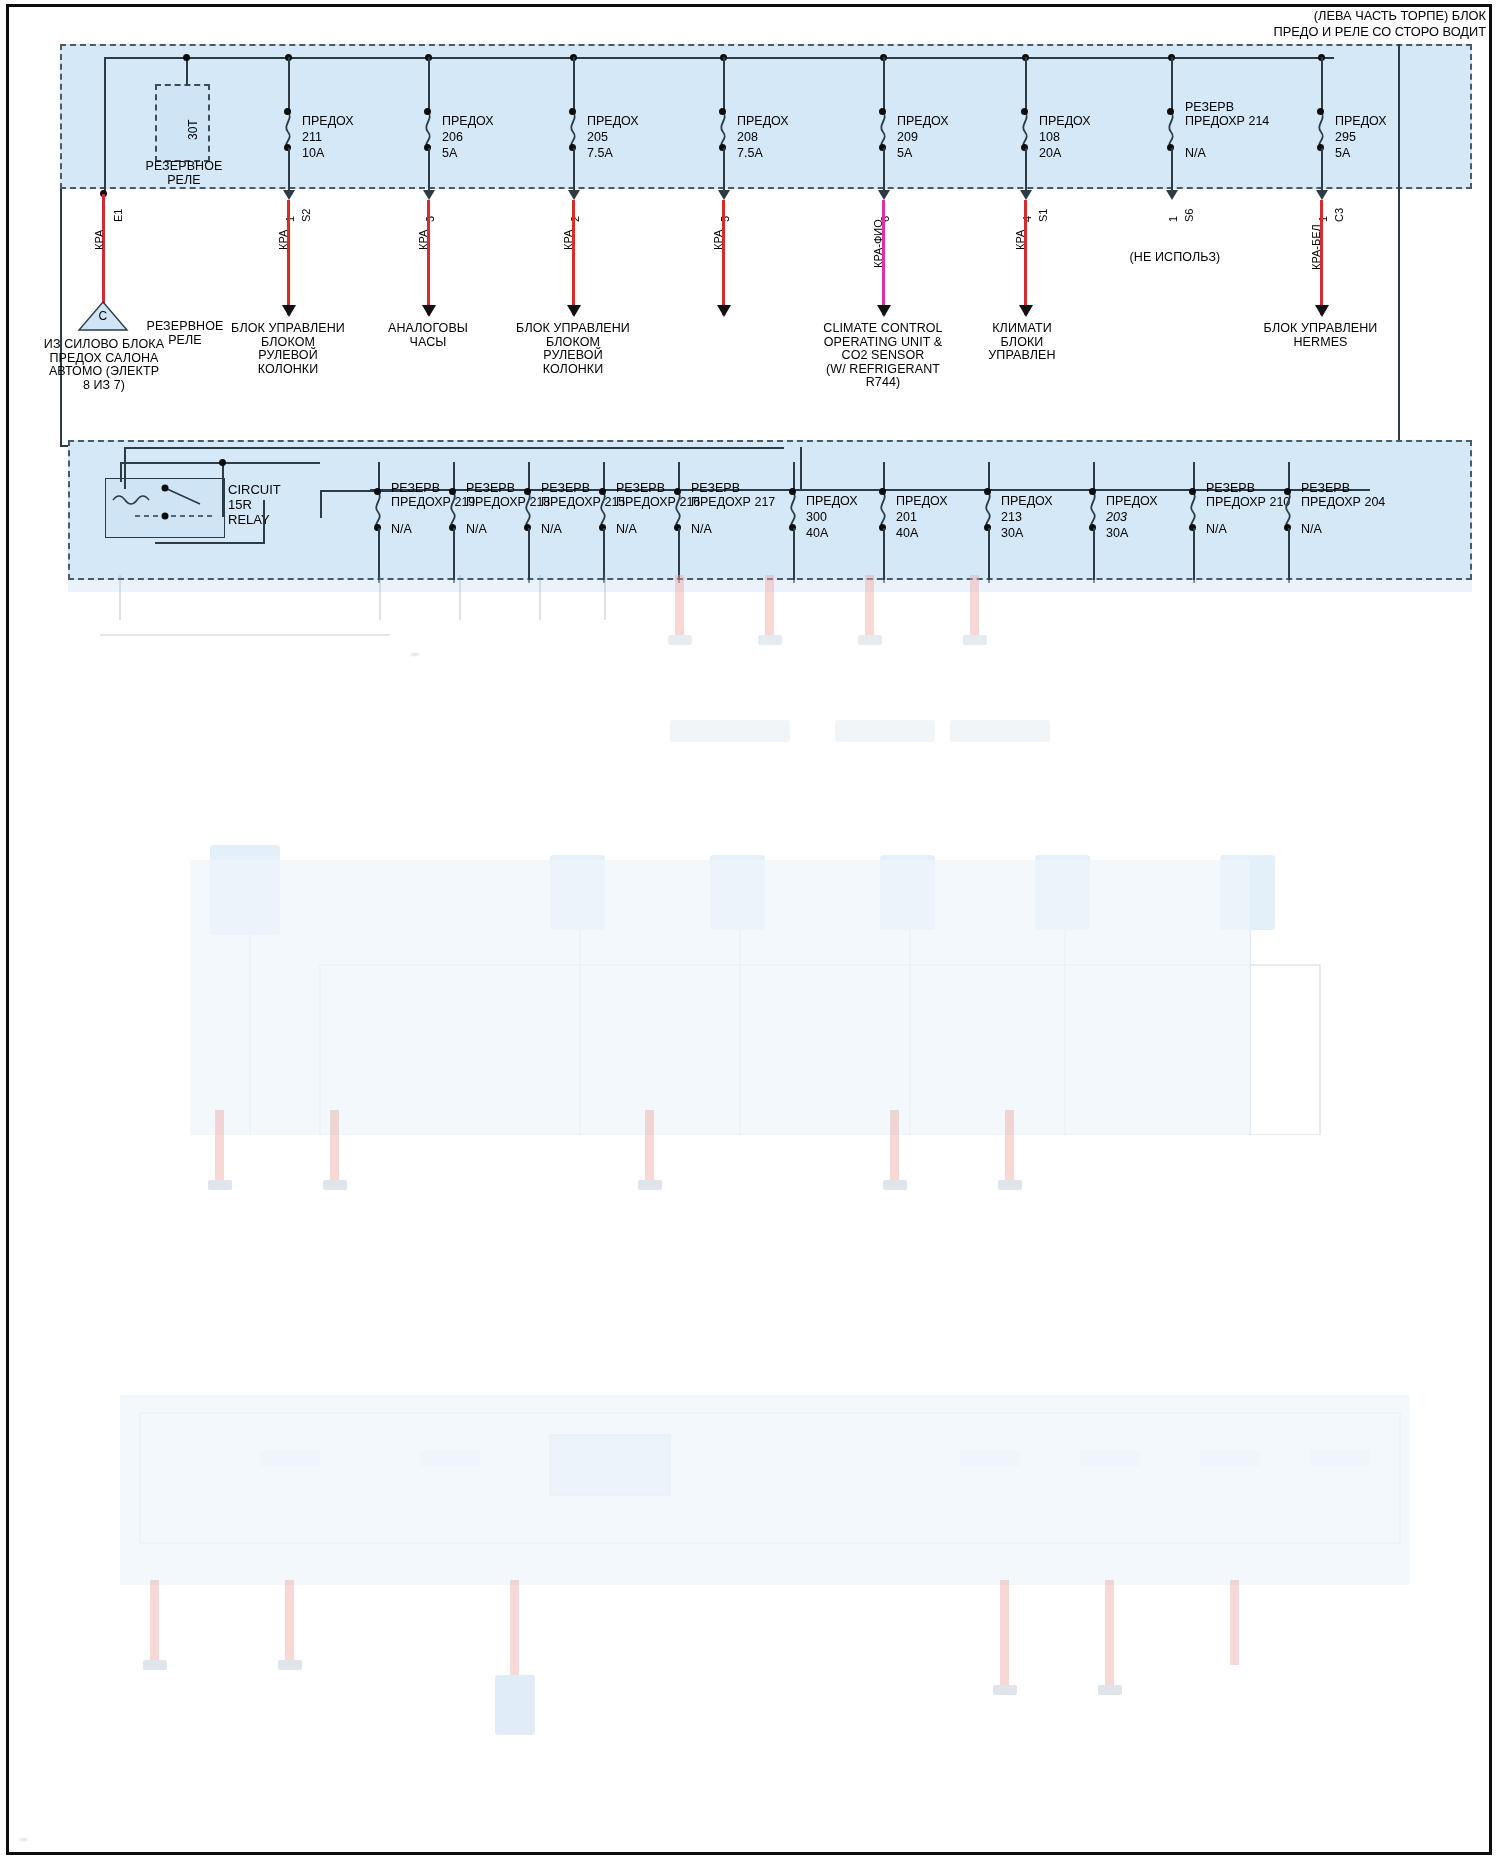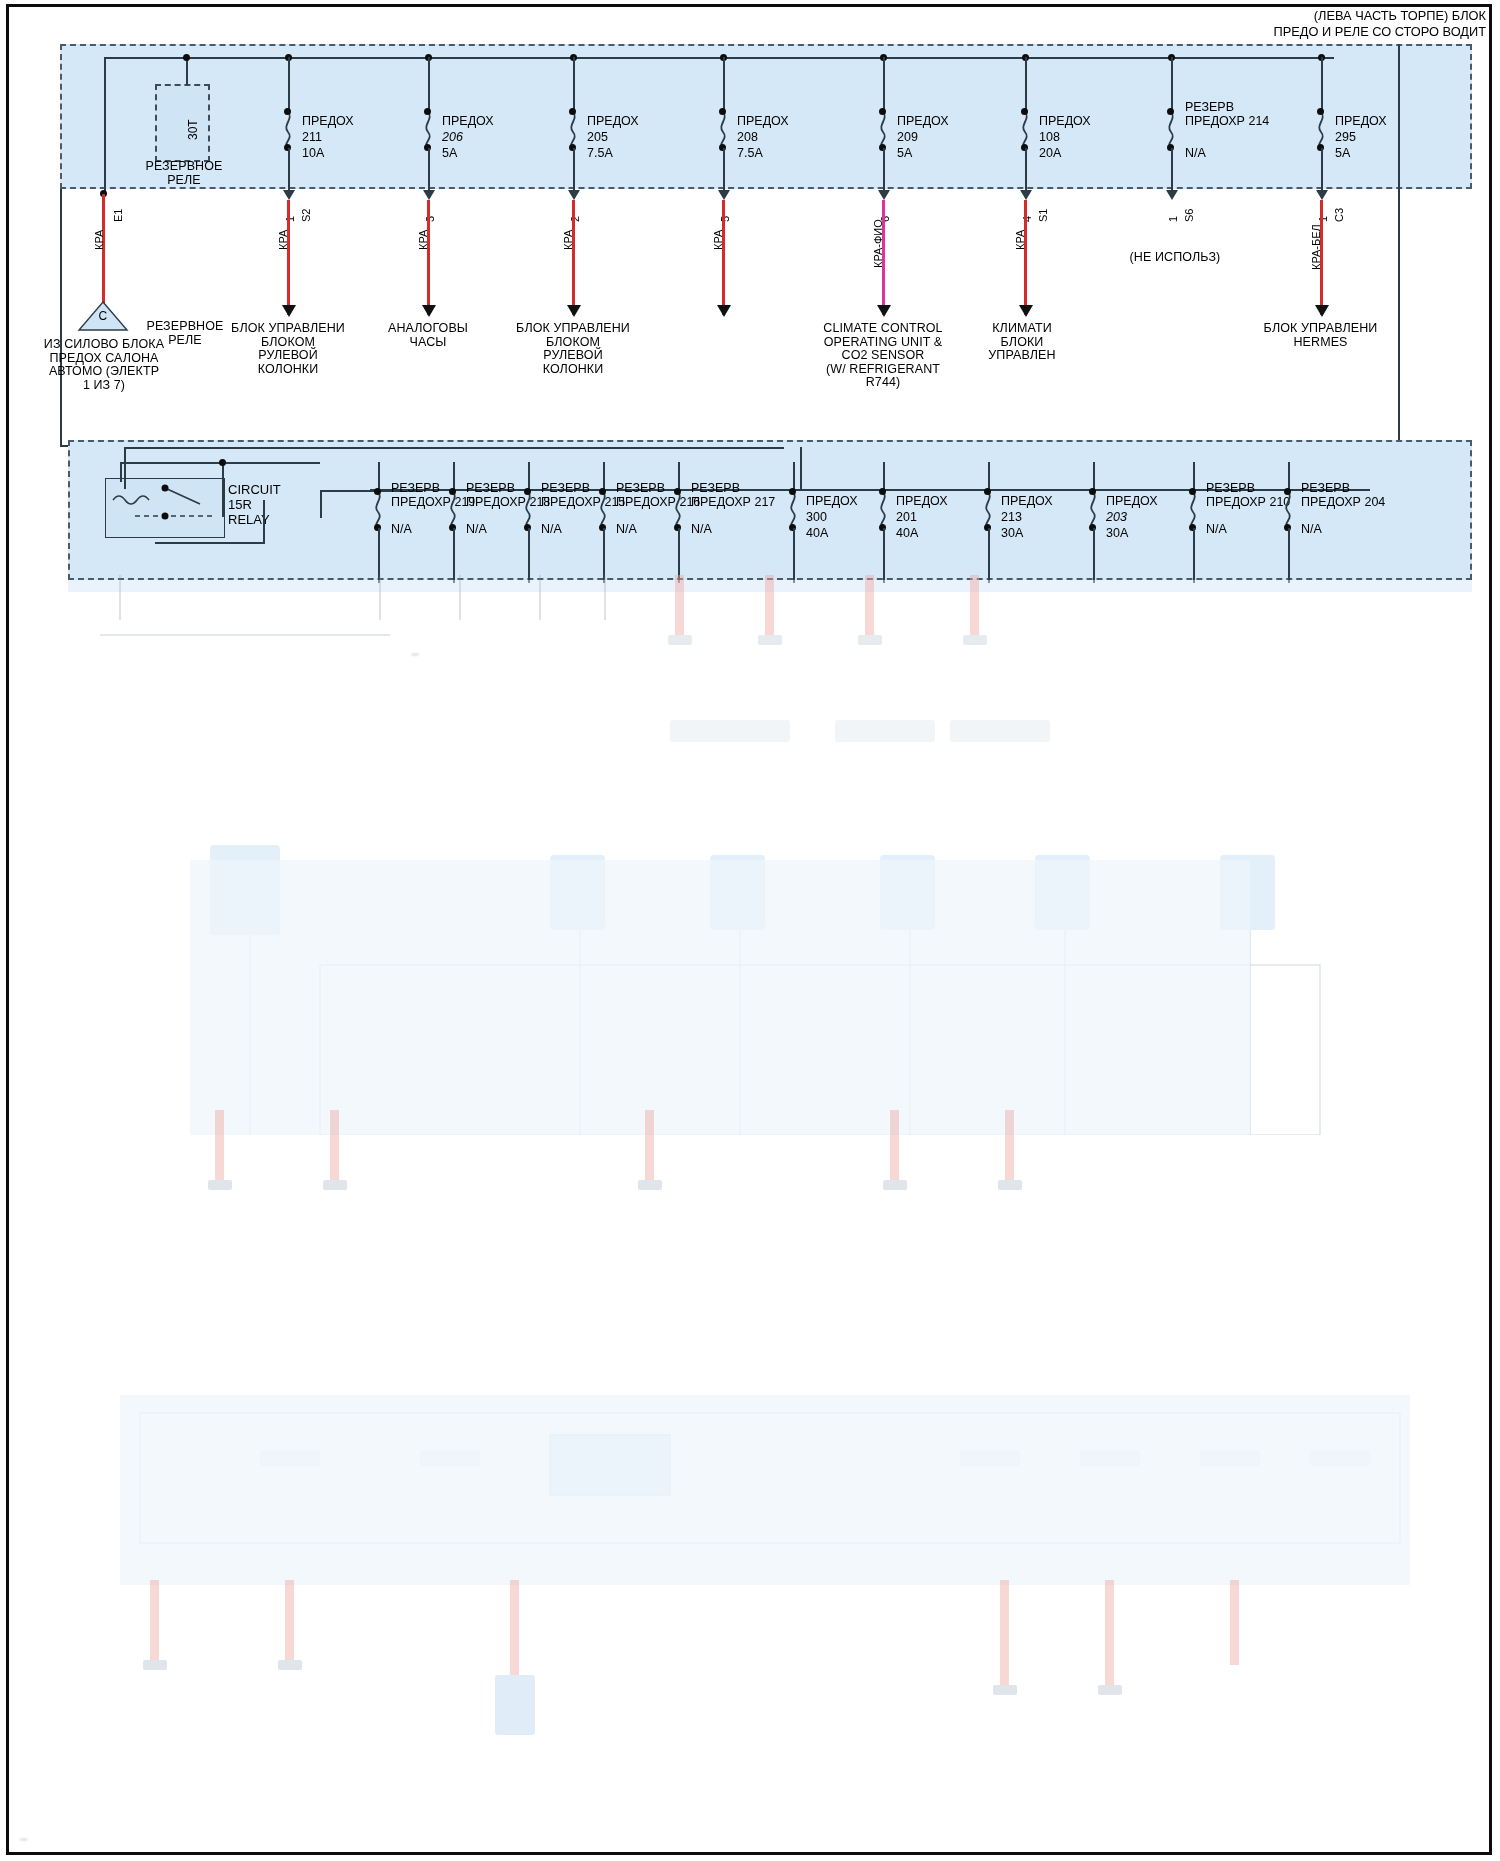--- a/index.html
+++ b/index.html
@@ -80,21 +80,21 @@
   <div class="dot" style="left:425px;top:54px;"></div>
   <div class="vline" style="left:428px;top:57px;height:55px;"></div>
   <svg style="position:absolute;left:421px;top:110px;" width="16" height="40">
     <path d="M7 2 C 13 9, 1 15, 7 22 C 13 29, 1 33, 7 38" stroke="#2b3c46" stroke-width="1.8" fill="none"></path>
   </svg>
   <div class="dot" style="left:424px;top:108px;"></div>
   <div class="dot" style="left:424px;top:144px;"></div>
   <div class="vline" style="left:428px;top:148px;height:48px;"></div>
   <div class="arrowsm" style="left:423px;top:190px;"></div>
   <div class="lbl" style="left:442px;top:114px;width:110px;">ПРЕДОХ</div>
-  <div class="lbl" style="left:442px;top:130px;font-style:italic;">206</div>
+  <div class="lbl" style="left:442px;top:130px;">206</div>
   <div class="lbl" style="left:442px;top:146px;">5A</div>
   <div class="vtext" style="left:424px;top:222px;font-size:11px;">3</div>
   <div class="redw" style="left:427px;top:200px;height:115px;"></div>
   <div class="vtext" style="left:417px;top:250px;font-size:11px;">КРА</div>
   <div class="arrow" style="left:422px;top:305px;"></div>
   <div class="blk" style="left:372px;top:322px;width:112px;">АНАЛОГОВЫ
 ЧАСЫ</div>
 
   <div class="dot" style="left:570px;top:54px;"></div>
   <div class="vline" style="left:573px;top:57px;height:55px;"></div>
@@ -217,21 +217,21 @@
   <div class="redw" style="left:102px;top:194px;height:110px;"></div>
   <div class="vtext" style="left:112px;top:222px;font-size:11px;">E1</div>
   <div class="vtext" style="left:93px;top:250px;font-size:11px;">КРА</div>
   <svg style="position:absolute;left:77px;top:300px;" width="52" height="32">
     <polygon points="26,2 50,30 2,30" fill="#cfe5f6" stroke="#2b3c46" stroke-width="1.4"></polygon>
   </svg>
   <div class="blk" style="left:77px;top:310px;width:52px;font-size:12px;">C</div>
   <div class="blk" style="left:30px;top:338px;width:148px;">ИЗ СИЛОВО БЛОКА
 ПРЕДОХ САЛОНА
 АВТОМО (ЭЛЕКТР
-1 ИЗ 7)</div>
+8 ИЗ 7)</div>
 
   <div class="panel2" style="left:68px;top:440px;width:1404px;height:140px;"></div>
 
   <div class="solidbox" style="left:105px;top:478px;width:120px;height:60px;"></div>
   <svg style="position:absolute;left:105px;top:470px;" width="130" height="75">
     <path d="M8 30 q 6 -8 12 0 q 6 8 12 0 q 6 -8 12 0" stroke="#2b3c46" stroke-width="1.6" fill="none"></path>
     <line x1="60" y1="18" x2="95" y2="34" stroke="#2b3c46" stroke-width="1.6"></line>
     <line x1="30" y1="46" x2="110" y2="46" stroke="#2b3c46" stroke-width="1.3" stroke-dasharray="5 4"></line>
     <circle cx="60" cy="18" r="3.5" fill="#0d0d0d"></circle>
     <circle cx="60" cy="46" r="3.5" fill="#0d0d0d"></circle>

